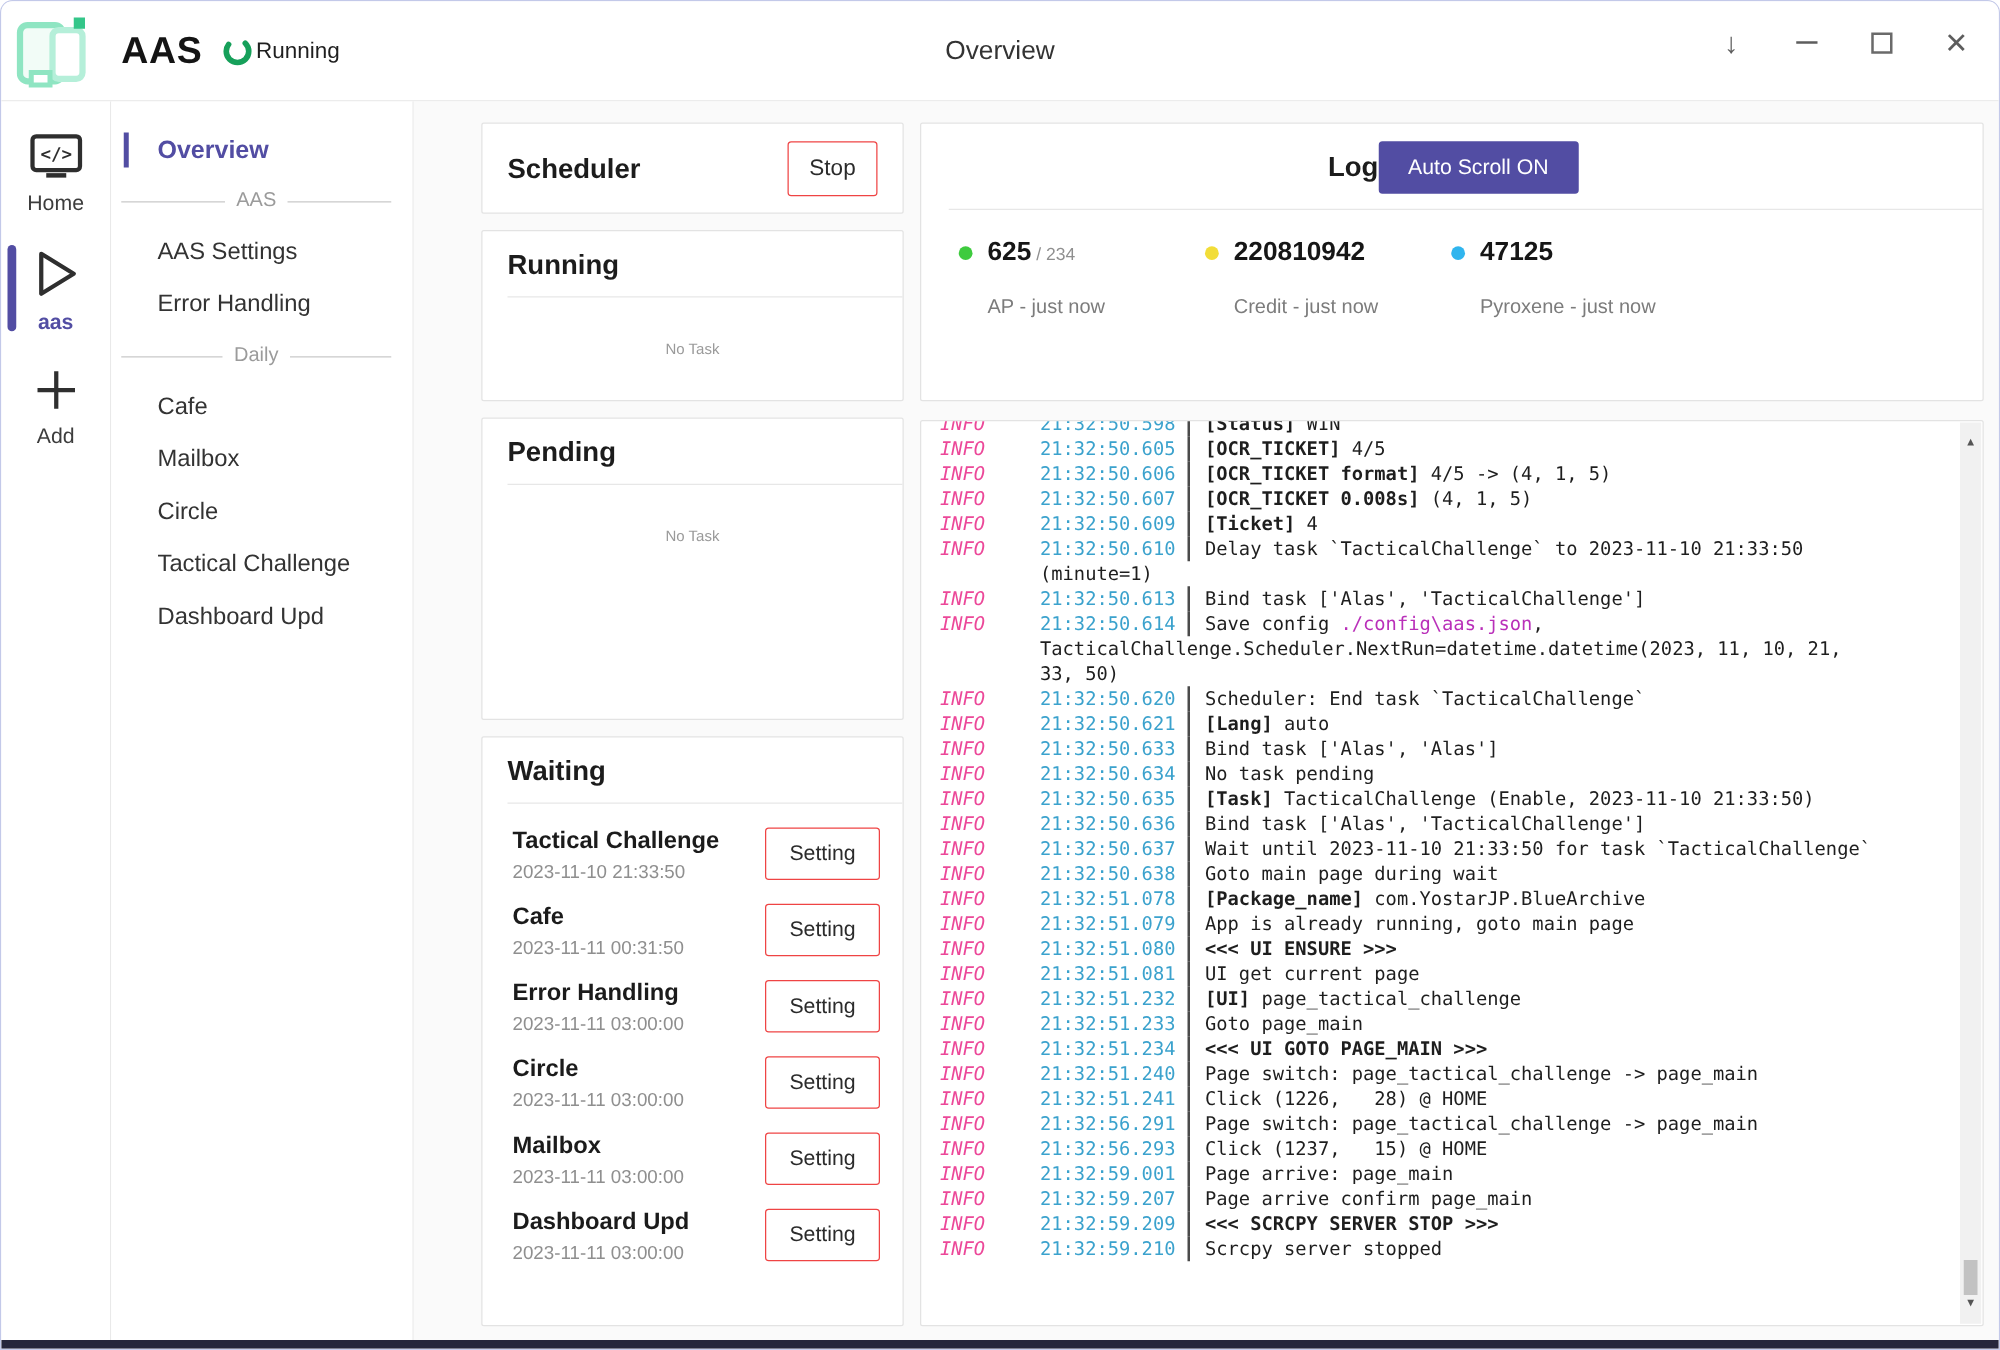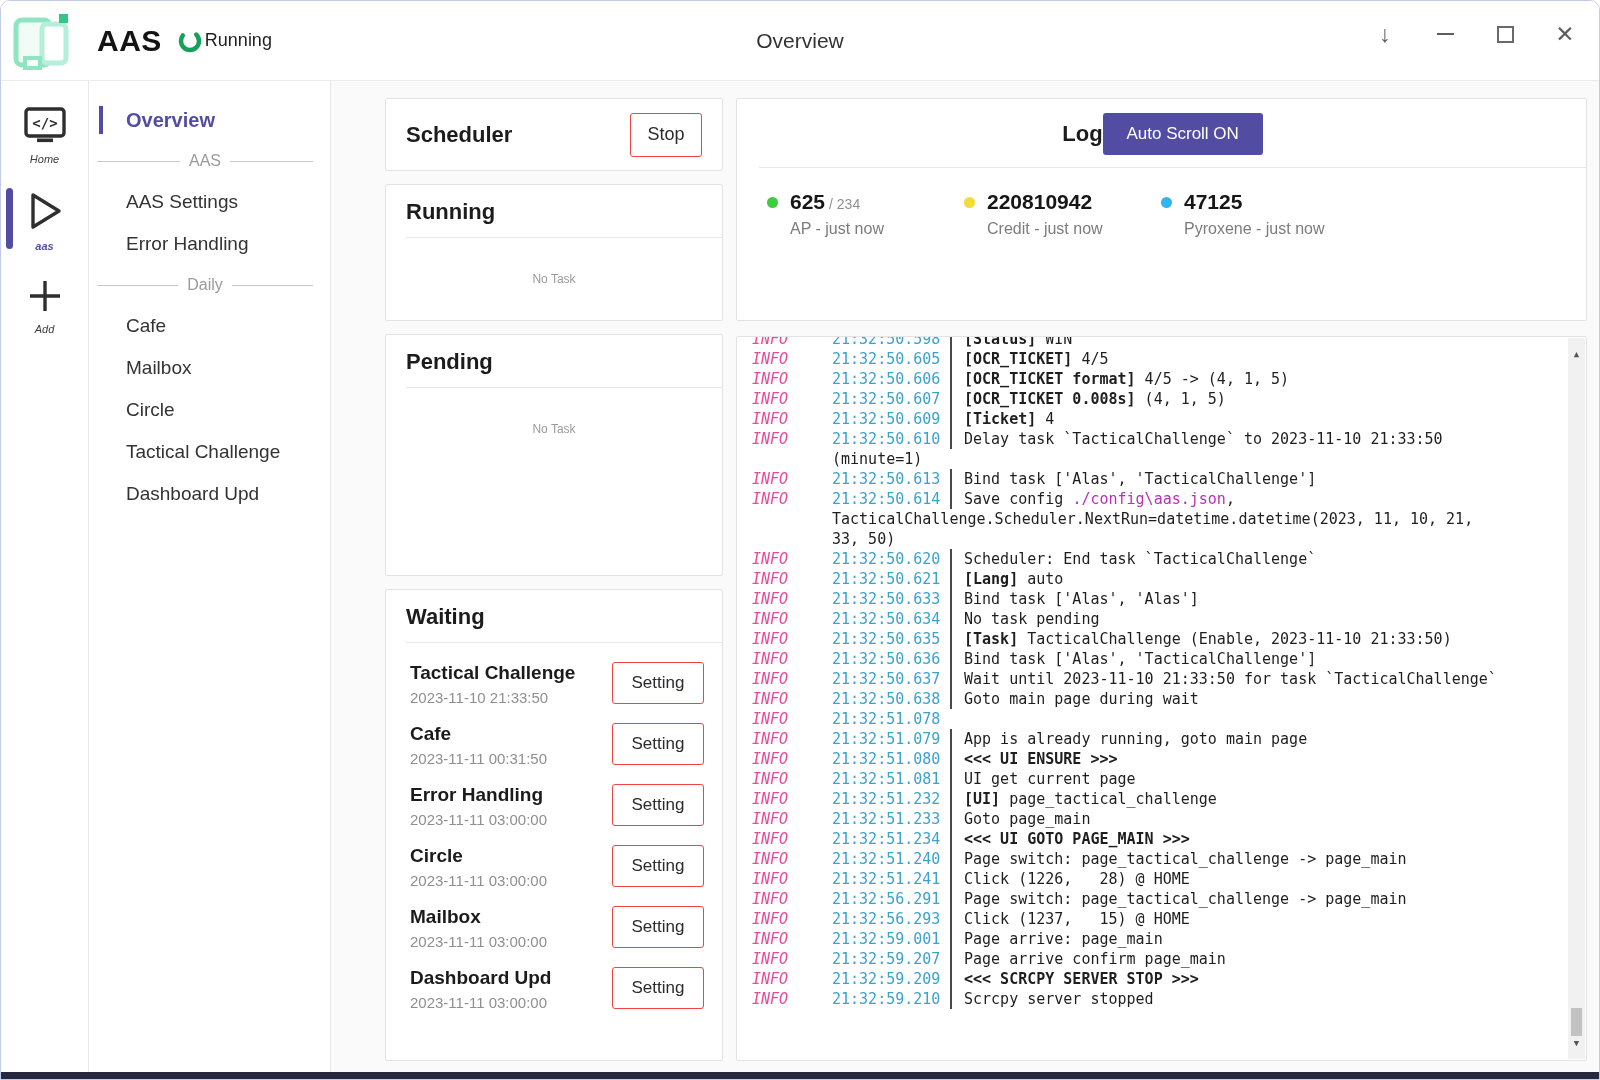--- a/index.html
+++ b/index.html
@@ -23,21 +23,21 @@
   .app-status { font-size:18px; color:#1f1f1f; margin-left:3px; }
   .header-title { position:absolute; left:0; right:0; text-align:center; font-size:21px; color:#333; pointer-events:none; }
   .win-controls { position:absolute; right:22px; top:0; height:66px; display:flex; align-items:center; gap:36px; color:#5d5d5d; }
   .wc { font-size:23px; line-height:1; cursor:pointer; display:flex; align-items:center; justify-content:center; width:24px; height:24px; }
   .wc-min-bar { width:17px; border-top:2px solid #5d5d5d; display:block; }
   .wc-max-box { width:17px; height:17px; border:2px solid #6a6a6a; display:block; }
   
   .app-body { display:flex; height:993px; }
   .rail { width:88px; background:#fff; border-right:1px solid #e9e9e9; padding-top:14px; }
   .rail-item { position:relative; display:flex; flex-direction:column; align-items:center; gap:7px; padding:11px 0 13px; cursor:pointer; }
-  .rail-label { font-size:11px; color:#3d3d3d;font-style:italic; }
+  .rail-label { font-size:17px; color:#3d3d3d; }
   .rail-item.active .rail-label { color:var(--accent); font-weight:700; }
   .rail-item.active::before { content:""; position:absolute; left:5px; top:10px; bottom:16px; width:7px; border-radius:4px; background:var(--accent); }
   .sidebar { width:242px; background:#fff; border-right:1px solid #e9e9e9; padding-top:18px; }
   .nav-item { position:relative; height:42px; display:flex; align-items:center; padding-left:37px; font-size:19px; color:#333; cursor:pointer; }
   .nav-item.active { color:var(--accent); font-weight:700; font-size:20px; }
   .nav-item.active::before { content:""; position:absolute; left:10px; top:7px; bottom:7px; width:4px; background:var(--accent); }
   .nav-divider { height:40px; display:flex; align-items:center; gap:9px; padding:0 17px 0 8px; color:#9b9b9b; font-size:16px; }
   .nav-divider .line { flex:1; height:1px; background:#c9c9c9; }
   
   .main { flex:1; background:#fafafa; padding:17px 12px 0; display:flex; gap:13px; min-width:0; }
@@ -62,21 +62,21 @@
   
   .log-card { height:223px; flex:0 0 223px; }
   .log-head { display:flex; justify-content:center; align-items:center; padding:14px 20px 0 22px; }
   .log-card .card-divider { margin-left:22px; }
   .autoscroll-btn { background:var(--accent); color:#fff; border:none; border-radius:3px; font-size:17px; width:160px; height:42px; font-family:inherit; cursor:pointer; }
   .stats { display:flex; padding:22px 0 0 30px; }
   .stat { width:197px; display:flex; gap:12px; }
   .dot { width:11px; height:11px; border-radius:50%; margin-top:7px; flex:0 0 auto; }
   .stat-value { font-size:21px; font-weight:700; color:#161616; }
   .stat-suffix { font-size:14px; color:#8f8f8f; font-weight:400; margin-left:4px; }
-  .stat-label { font-size:16px; color:#7c7c7c; margin-top:6px; }
+  .stat-label { font-size:16px; color:#7c7c7c; margin-top:23px; }
   .log-viewer { flex:1; position:relative; overflow:hidden; padding:0 30px 0 15px;
     font-family:"DejaVu Sans Mono", monospace; font-size:15px; line-height:20px; color:#1e1e1e; }
   .log-content { margin-top:-8px; }
   .log-line { display:flex; white-space:pre-wrap; }
   .log-line .lvl { flex:0 0 80px; color:#ec4899;font-style:italic; }
   .log-line .time { flex:0 0 118px; color:#3ba2cd; }
   .log-line .msg { flex:1; border-left:2px solid #4a4a4a; padding-left:12px; min-width:0; }
   .log-line.cont { padding-left:80px; }
   .s-b { font-weight:700; }
   .s-m { color:#b92fb9; }
@@ -398,20 +398,21 @@
 
   <div class="log-line">
     <span class="lvl">INFO</span>
     <span class="time">21:32:50.638</span>
     <span class="msg"><span>Goto main page during wait</span></span>
   </div>
 
   <div class="log-line">
     <span class="lvl">INFO</span>
     <span class="time">21:32:51.078</span>
+    <span class="msg"><span class="s-b">[Package_name]</span><span> com.YostarJP.BlueArchive</span></span>
   </div>
 
   <div class="log-line">
     <span class="lvl">INFO</span>
     <span class="time">21:32:51.079</span>
     <span class="msg"><span>App is already running, goto main page</span></span>
   </div>
 
   <div class="log-line">
     <span class="lvl">INFO</span>

